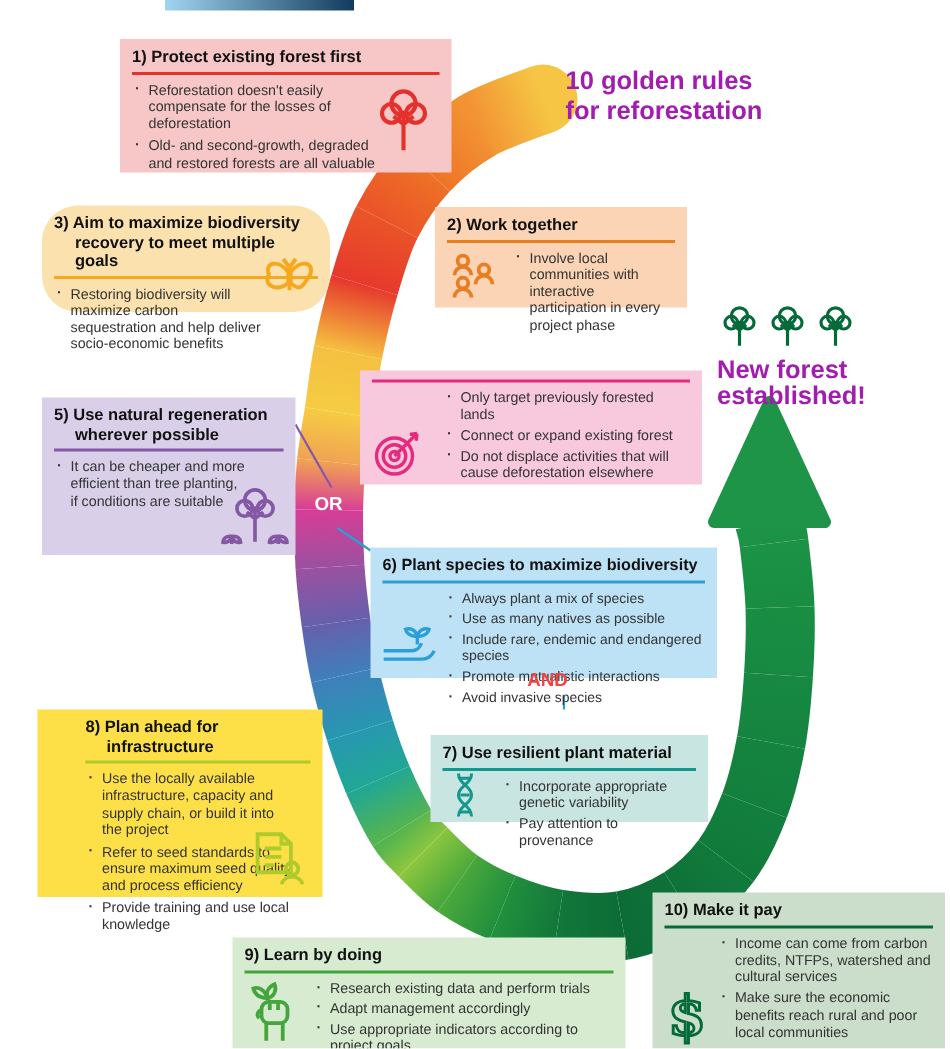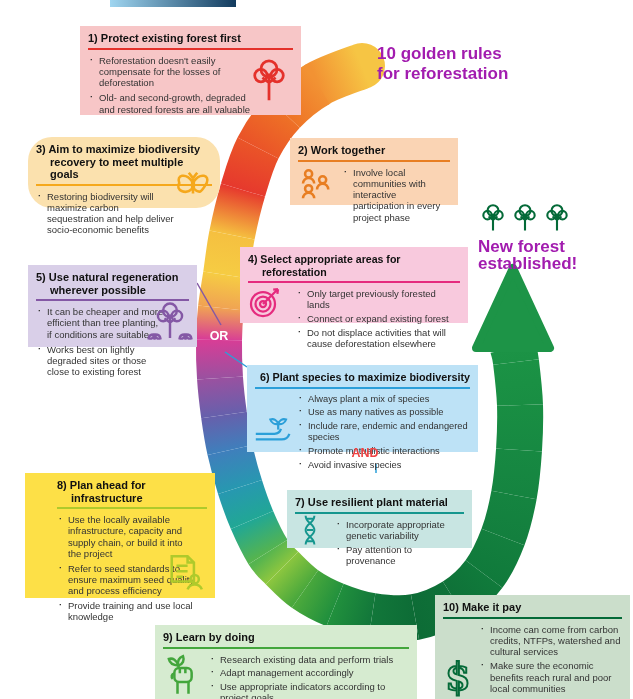--- a/index.html
+++ b/index.html
@@ -19,24 +19,24 @@
   .icon{position:absolute;color:var(--accent);}
   .icon svg{display:block;}
   #b1{left:80px;top:11px;width:221px;height:89px;}
   #b1 .bullets{width:168px;} #b1 .bullets li{margin-bottom:4px;} #b1 .icon{right:10px;top:30px;}
   #b2{left:290px;top:123px;width:168px;height:67px;}
   #b2 .bullets{margin-left:44px;} #b2 .icon{left:8px;top:30px;}
   #b3{left:28px;top:122px;width:192px;height:71px;border-radius:24px;}
   #b3 .bullets{width:140px;} #b3 .icon{right:6px;top:27px;}
   #b4{left:240px;top:232px;width:228px;height:76px;}
   #b4 h2{font-size:10.6px;} #b4 .bullets{margin-left:48px;} #b4 .icon{left:8px;top:36px;}
-  #b5{left:28px;top:250px;width:169px;height:82px;}
+  #b5{left:28px;top:250px;width:169px;height:105px;}
   #b5 .bullets{width:128px;} #b5 .bullets li{margin-bottom:4px;} #b5 .icon{right:4px;bottom:4px;}
   #b6{left:247px;top:350px;width:231px;height:87px;}
-  #b6 h2{font-size:10.8px;text-align:right;} #b6 .bullets{margin-left:42px;font-size:9.3px;} #b6 .icon{left:6px;top:52px;}
+  #b6 h2{font-size:10.8px;} #b6 .bullets{margin-left:42px;font-size:9.3px;} #b6 .icon{left:6px;top:52px;}
   #b7{left:287px;top:475px;width:185px;height:58px;}
   #b7 .bullets{margin-left:40px;} #b7 .icon{left:8px;top:23px;}
   #b8{left:25px;top:458px;width:190px;height:125px;}
   #b8 .bullets{width:138px;} #b8 .bullets li{margin-bottom:3.5px;} #b8 .icon{right:8px;bottom:7px;}
   #b9{left:155px;top:610px;width:262px;height:82px;}
   #b9 .bullets{margin-left:46px;} #b9 .icon{left:9px;top:28px;}
   #b10{left:435px;top:580px;width:195px;height:113px;}
   #b10 .bullets{margin-left:36px;} #b10 .bullets li{margin-bottom:3px;} #b10 .icon{left:8px;bottom:8px;}
   
   #main-title{position:absolute;left:377px;top:44px;z-index:3;font-size:17px;line-height:20px;
@@ -282,21 +282,20 @@
       <svg width="42" height="38" viewBox="0 0 26 23" fill="none" stroke="currentColor" stroke-width="1.6">
         <path d="M13 8.5v9.5"></path>
           <path d="M13 8.5l-2.6-3.4M13 8.5l2.6-3.4"></path>
         <path d="M12.5 10.5C8.5 5 2.5 6.5 4.5 11.5c-2.8 4.5 4 7.5 8 3.5z"></path>
         <path d="M13.5 10.5c4-5.5 10-4 8 1-2.8 4.5-4 7.5-8 3.5z" transform="scale(1,1)"></path>
       </svg>
     </span>
   </section>
 
   <section class="rule" id="b4" style="background: rgb(248, 201, 221); --accent: #E52B7E;">
-    <h2>4) Select appropriate areas for reforestation</h2>
     <div class="rule-line"></div>
     <ul class="bullets">
         <li>Only target previously forested lands</li>
         <li>Connect or expand existing forest</li>
         <li>Do not displace activities that will cause deforestation elsewhere</li>
       </ul>
     <span class="icon">
       <svg width="36" height="36" viewBox="0 0 24 24" fill="none" stroke="currentColor" stroke-width="1.5">
         <circle cx="10" cy="14" r="8"></circle>
           <circle cx="10" cy="14" r="5"></circle>
@@ -304,21 +303,20 @@
         <path d="M10 14L20 4M20 4l-3.2.4M20 4l-.4 3.2"></path>
       </svg>
     </span>
   </section>
 
   <section class="rule" id="b5" style="background: rgb(217, 207, 232); --accent: #8458A5;">
     <h2>5) Use natural regeneration wherever possible</h2>
     <div class="rule-line"></div>
     <ul class="bullets">
         <li>It can be cheaper and more efficient than tree planting, if conditions are suitable</li>
-        <li>Works best on lightly degraded sites or those close to existing forest</li>
       </ul>
     <span class="icon">
       <svg width="46" height="44" viewBox="0 0 28 27" fill="none" stroke="currentColor" stroke-width="1.5">
         <circle cx="14" cy="7" r="4.2"></circle>
           <circle cx="9.8" cy="10.4" r="3.2"></circle>
           <circle cx="18.2" cy="10.4" r="3.2"></circle>
         <path d="M14 9.5V24M14 14.5l-3.4-2.6M14 14.5l3.4-2.6"></path>
         <path d="M4.5 25v-3.2M4.5 21.8c-2.2-.2-3.4.8-3.6 2.4 1.8.5 3.2-.6 3.6-2.4zM4.5 21.8c2.2-.2 3.4.8 3.6 2.4-1.8.5-3.2-.6-3.6-2.4z"></path>
         <path d="M23.5 25v-3.2M23.5 21.8c-2.2-.2-3.4.8-3.6 2.4 1.8.5 3.2-.6 3.6-2.4zM23.5 21.8c2.2-.2 3.4.8 3.6 2.4-1.8.5-3.2-.6-3.6-2.4z"></path>
       </svg>

